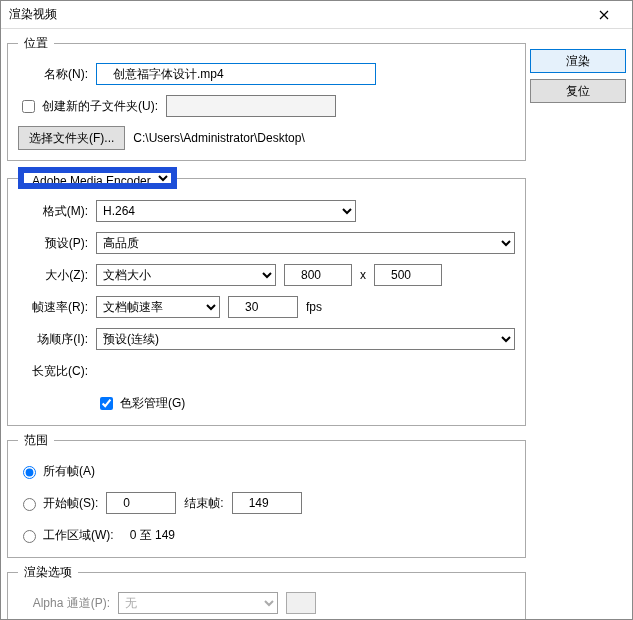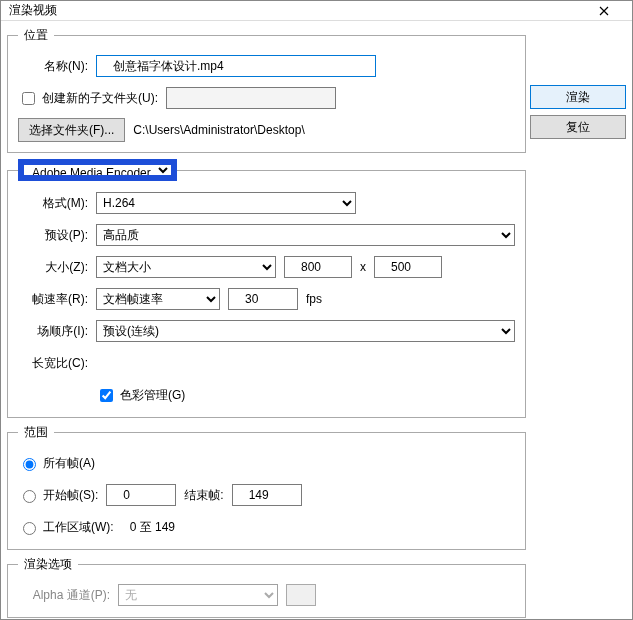--- a/index.html
+++ b/index.html
@@ -13,21 +13,21 @@
   .window {
     width: 633px;
     height: 620px;
     border: 1px solid #888;
     background: #fff;
     position: relative;
     display: flex;
     flex-direction: column;
   }
   .titlebar {
-    height: 20px;
+    height: 28px;
     border-bottom: 1px solid #ddd;
     display: flex;
     align-items: center;
     padding: 2px 8px;
     justify-content: space-between;
     flex-shrink: 0;
   }
   .titlebar .title { font-size: 12px; }
   .close-x {
     width: 40px; height: 26px;
@@ -106,21 +106,20 @@
     border: 1px solid #888;
     background: #e1e1e1;
     font-family: inherit;
     font-size: 12px;
     padding: 0 10px;
     cursor: default;
   }
   .btn.primary {
     border: 1px solid #0078d7;
     background: #e5f1fb;
-    margin-top: 44px;
   }
   .btn.side {
     width: 100%;
   }
   .checkboxrow {
     display:flex; align-items:center; gap:4px;
   }
   fieldset.encoder-group > legend {
     padding: 0;
   }

